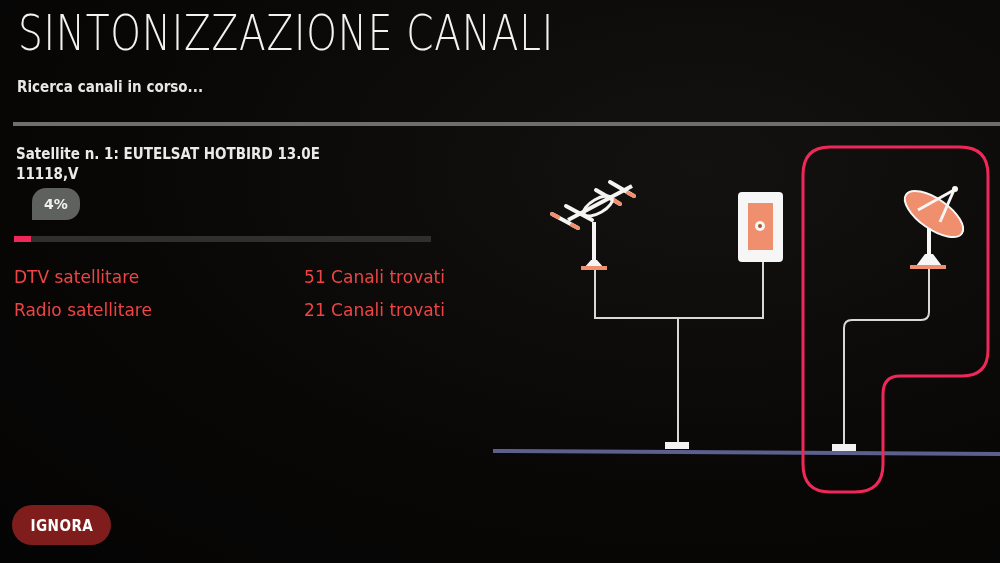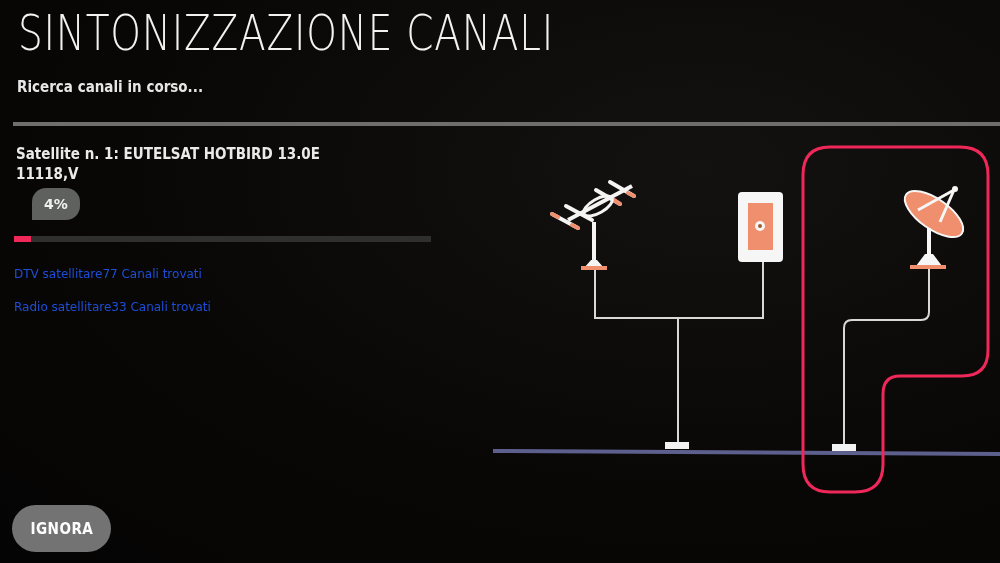--- a/index.html
+++ b/index.html
@@ -20,25 +20,25 @@
   .sat-line { position:absolute; left:16px; top:145px; font-size:15px; color:#eaeaea; font-weight:bold; transform:scaleX(0.9); transform-origin:left; white-space:nowrap; }
   .freq { position:absolute; left:16px; top:165px; font-size:15px; color:#eaeaea; font-weight:bold; transform:scaleX(0.9); transform-origin:left; }
   .bubble {
     position:absolute; left:32px; top:188px; width:48px; height:32px;
     background:#5f615e; border-radius:14px 14px 14px 0;
     display:flex; align-items:center; justify-content:center;
     font-size:14px; font-weight:bold; color:#f0f0f0;
   }
   .progress-track { position:absolute; left:14px; top:236px; width:417px; height:6px; background:#2f302e; }
   .progress-fill { position:absolute; left:0; top:0; height:6px; background:#f0285a; }
-  .row { position:absolute; left:14px; width:431px; font-size:12px; color:#1d4ed8; display:flex; justify-content:flex-start; }
+  .row { position:absolute; left:14px; width:431px; font-size:17px; color:#ef4444; display:flex; justify-content:space-between; }
   .row span { white-space:nowrap; }
   .btn {
-    position:absolute; left:12px; top:505px; width:99px; height:47px;
-    background:#737373; border-radius:24px; border:none;
+    position:absolute; left:12px; top:505px; width:99px; height:40px;
+    background:#7f1d1d; border-radius:24px; border:none;
     color:#fff; font-weight:bold; font-size:16px; letter-spacing:0.5px;
     display:flex; align-items:center; justify-content:center;
     font-family:"DejaVu Sans", sans-serif;
   }
   .btn span { transform:scaleX(0.85); display:inline-block; }
   svg.diagram { position:absolute; left:0; top:0; }
 </style>
 </head>
 <body>
 
@@ -51,25 +51,25 @@
 
 <div class="bubble">
   <span>4%</span>
 </div>
 <div class="progress-track">
   <div class="progress-fill" id="pfill" style="width: 4%;"></div>
 </div>
 
 <div class="row" style="top:267px;">
   <span>DTV satellitare</span>
-  <span>77 Canali trovati</span>
+  <span>51 Canali trovati</span>
 </div>
 <div class="row" style="top:300px;">
   <span>Radio satellitare</span>
-  <span>33 Canali trovati</span>
+  <span>21 Canali trovati</span>
 </div>
 
 <svg class="diagram" width="1000" height="563">
 
   <line x1="493" y1="451" x2="1000" y2="454" stroke="#5d5f8c" stroke-width="4"></line>
 
   <path d="M830,147 L960,147 Q988,147 988,175 L988,350 Q988,376 962,376 L900,376 Q883,376 883,394 L883,464 Q883,492 855,492 L830,492 Q803,492 803,464 L803,175 Q803,147 830,147 Z" fill="none" stroke="#f0285a" stroke-width="3"></path>
 
   <path d="M595,270 L595,318 L763,318 L763,262" fill="none" stroke="#d8d8d8" stroke-width="2"></path>
   <line x1="678" y1="318" x2="678" y2="444" stroke="#d8d8d8" stroke-width="2"></line>

